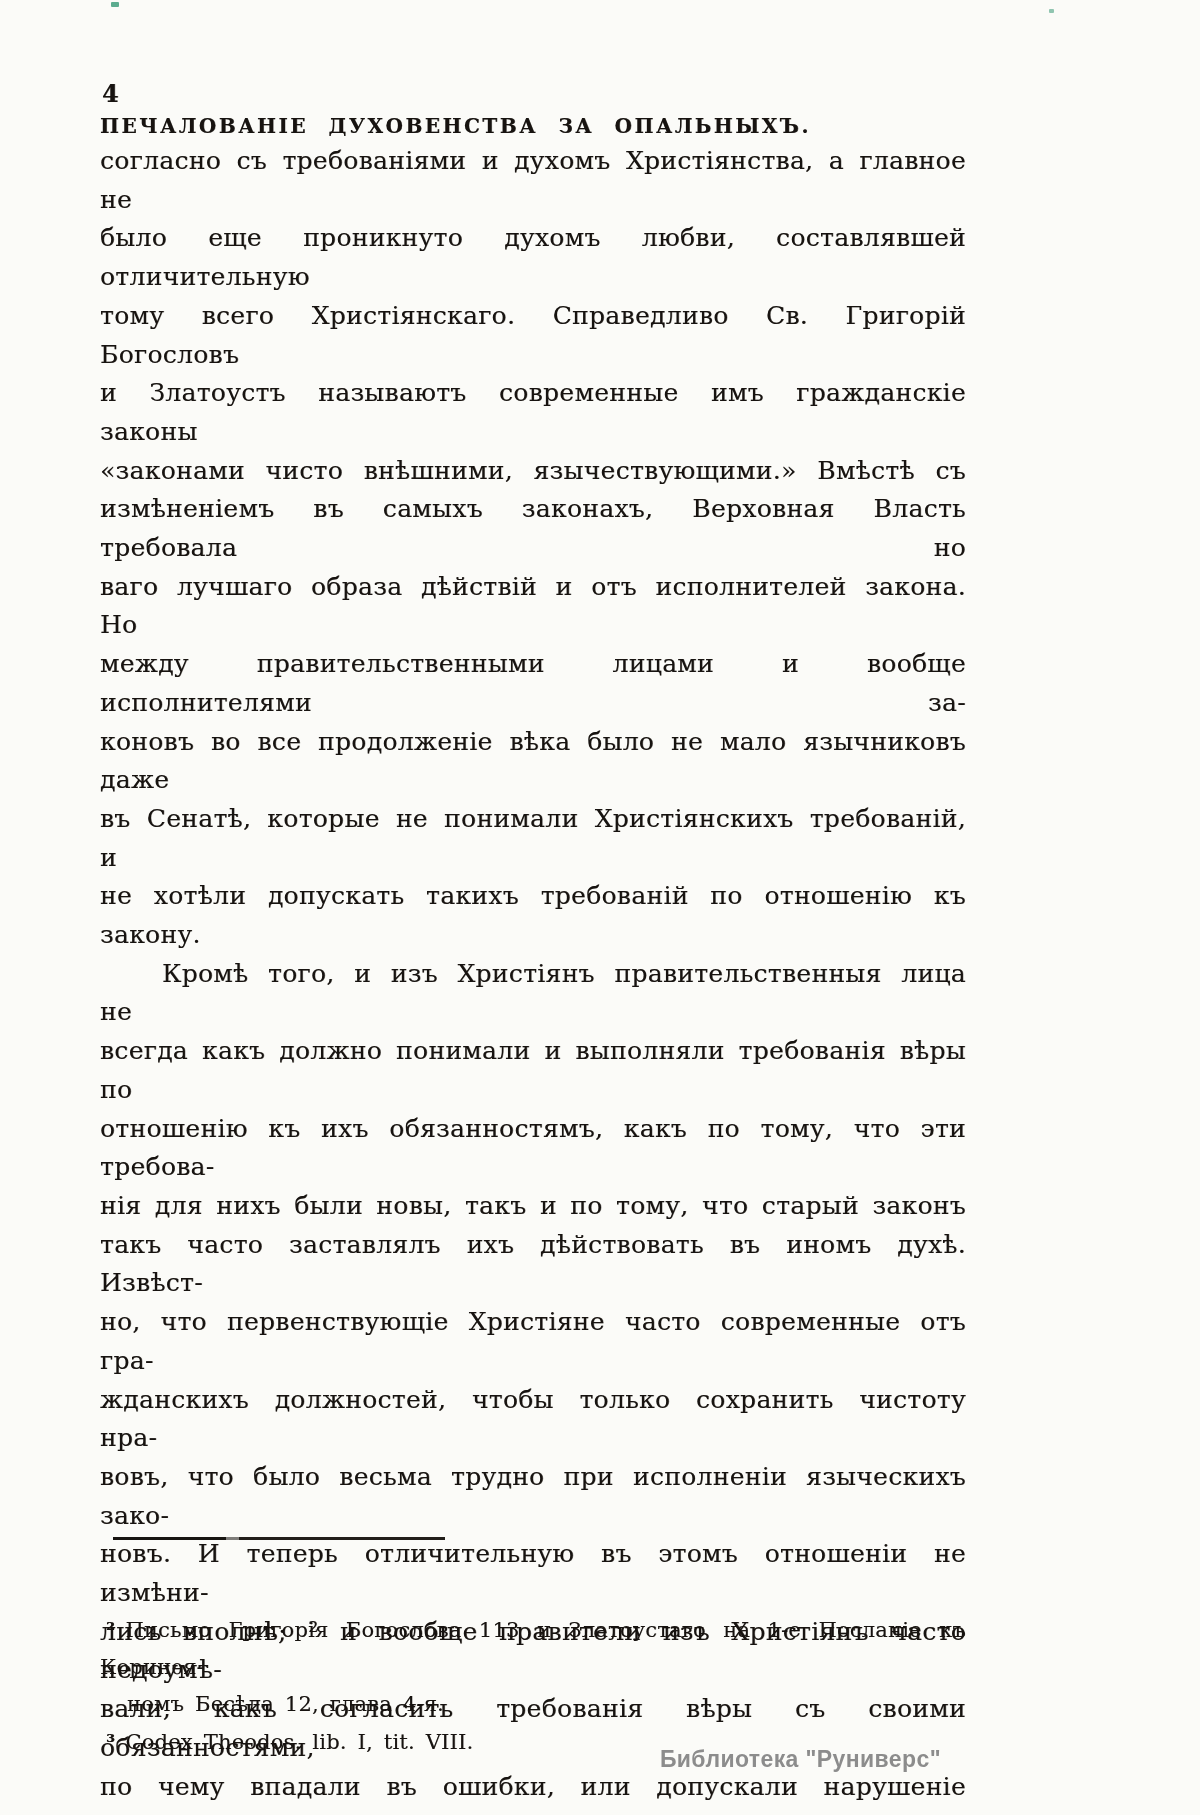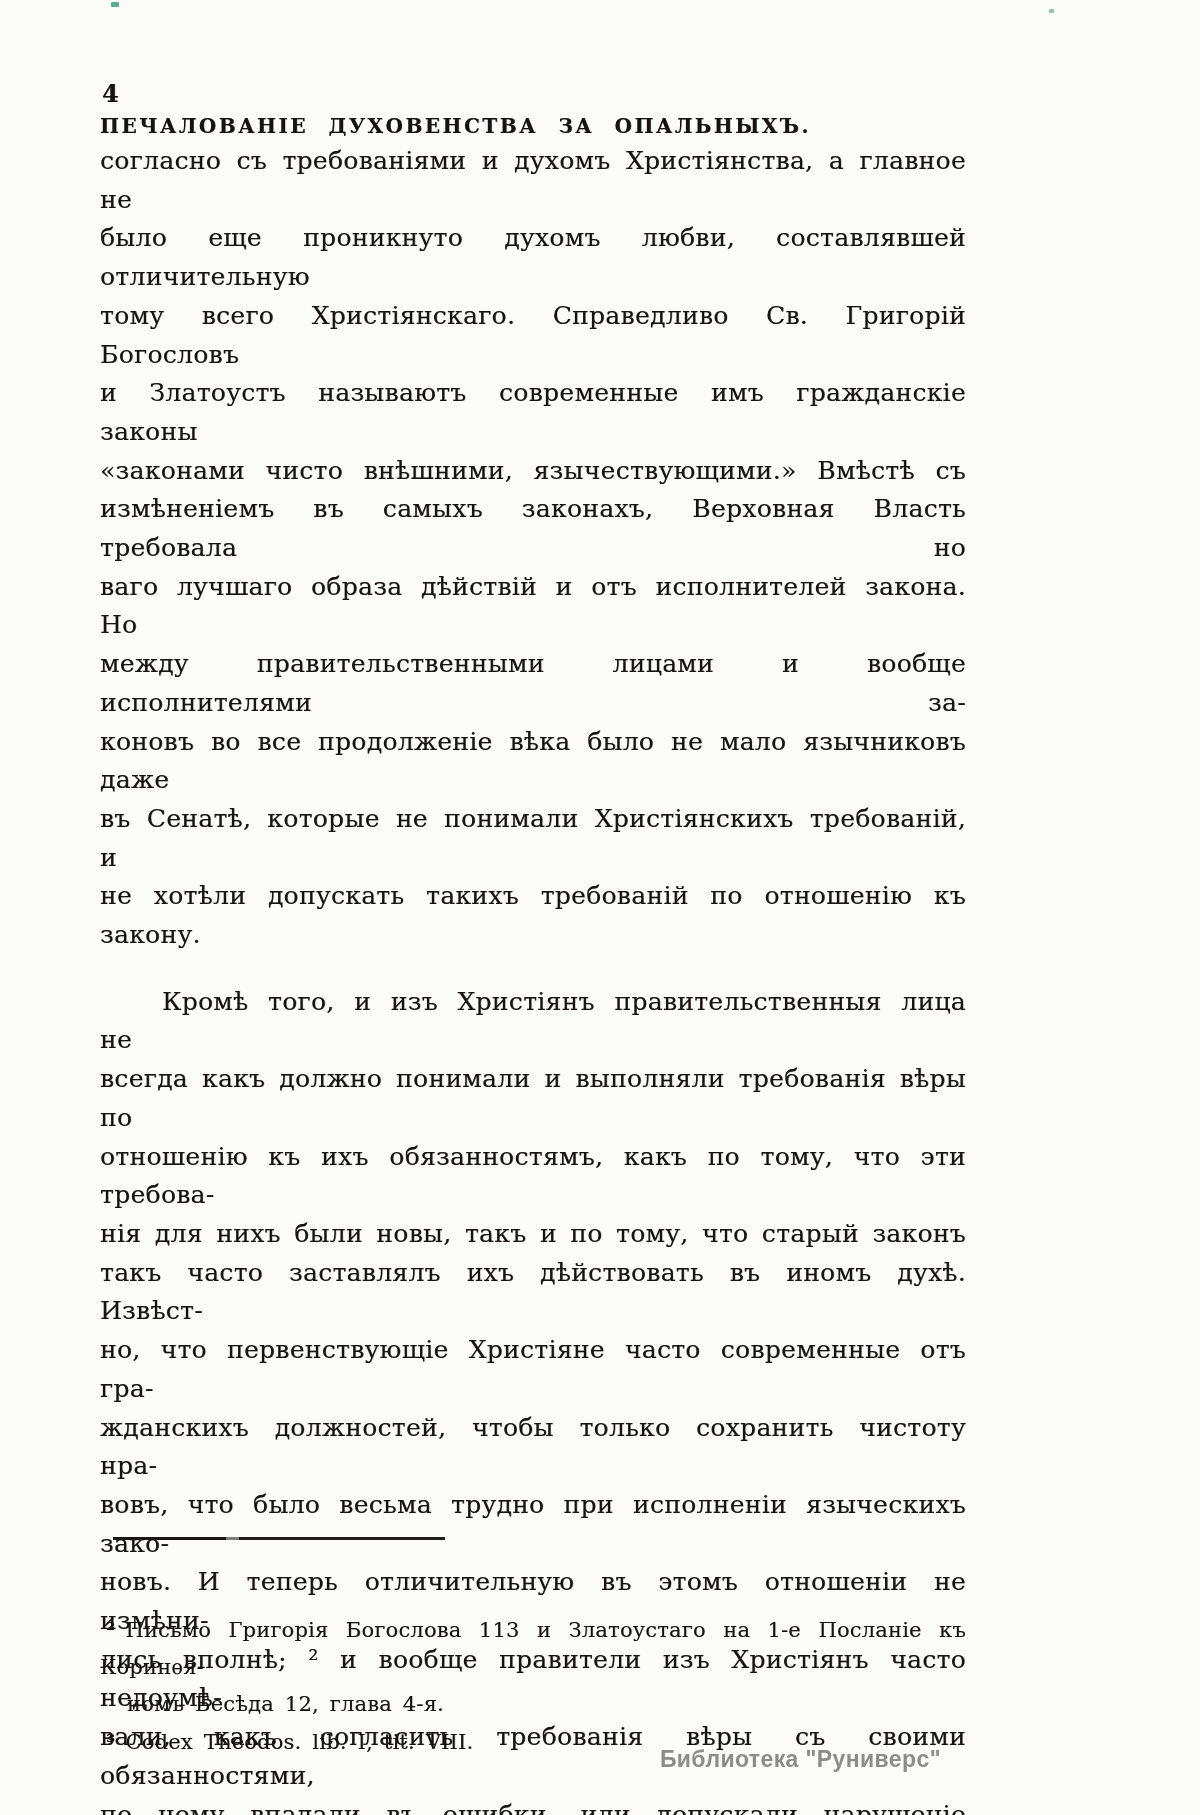--- a/index.html
+++ b/index.html
@@ -50,21 +50,21 @@
     letter-spacing: 0.3px;
     word-spacing: 5px;
     text-shadow: 0.45px 0.45px 0 rgba(25,18,12,0.45);
   }
   .line {
     text-align: justify;
     text-align-last: justify;
     -moz-text-align-last: justify;
     white-space: normal;
   }
-  .line.indent { text-indent: 62px; margin-top: 28px; }
+  .line.indent { text-indent: 62px; }
   
   .footnote-rule {
     position: absolute;
     top: 1537px;
     left: 113px;
     width: 332px;
     height: 3px;
     background: linear-gradient(90deg, #181512 0 34%, rgba(24,21,18,0.55) 34% 38%, #221e1a 38% 100%);
   }
   

